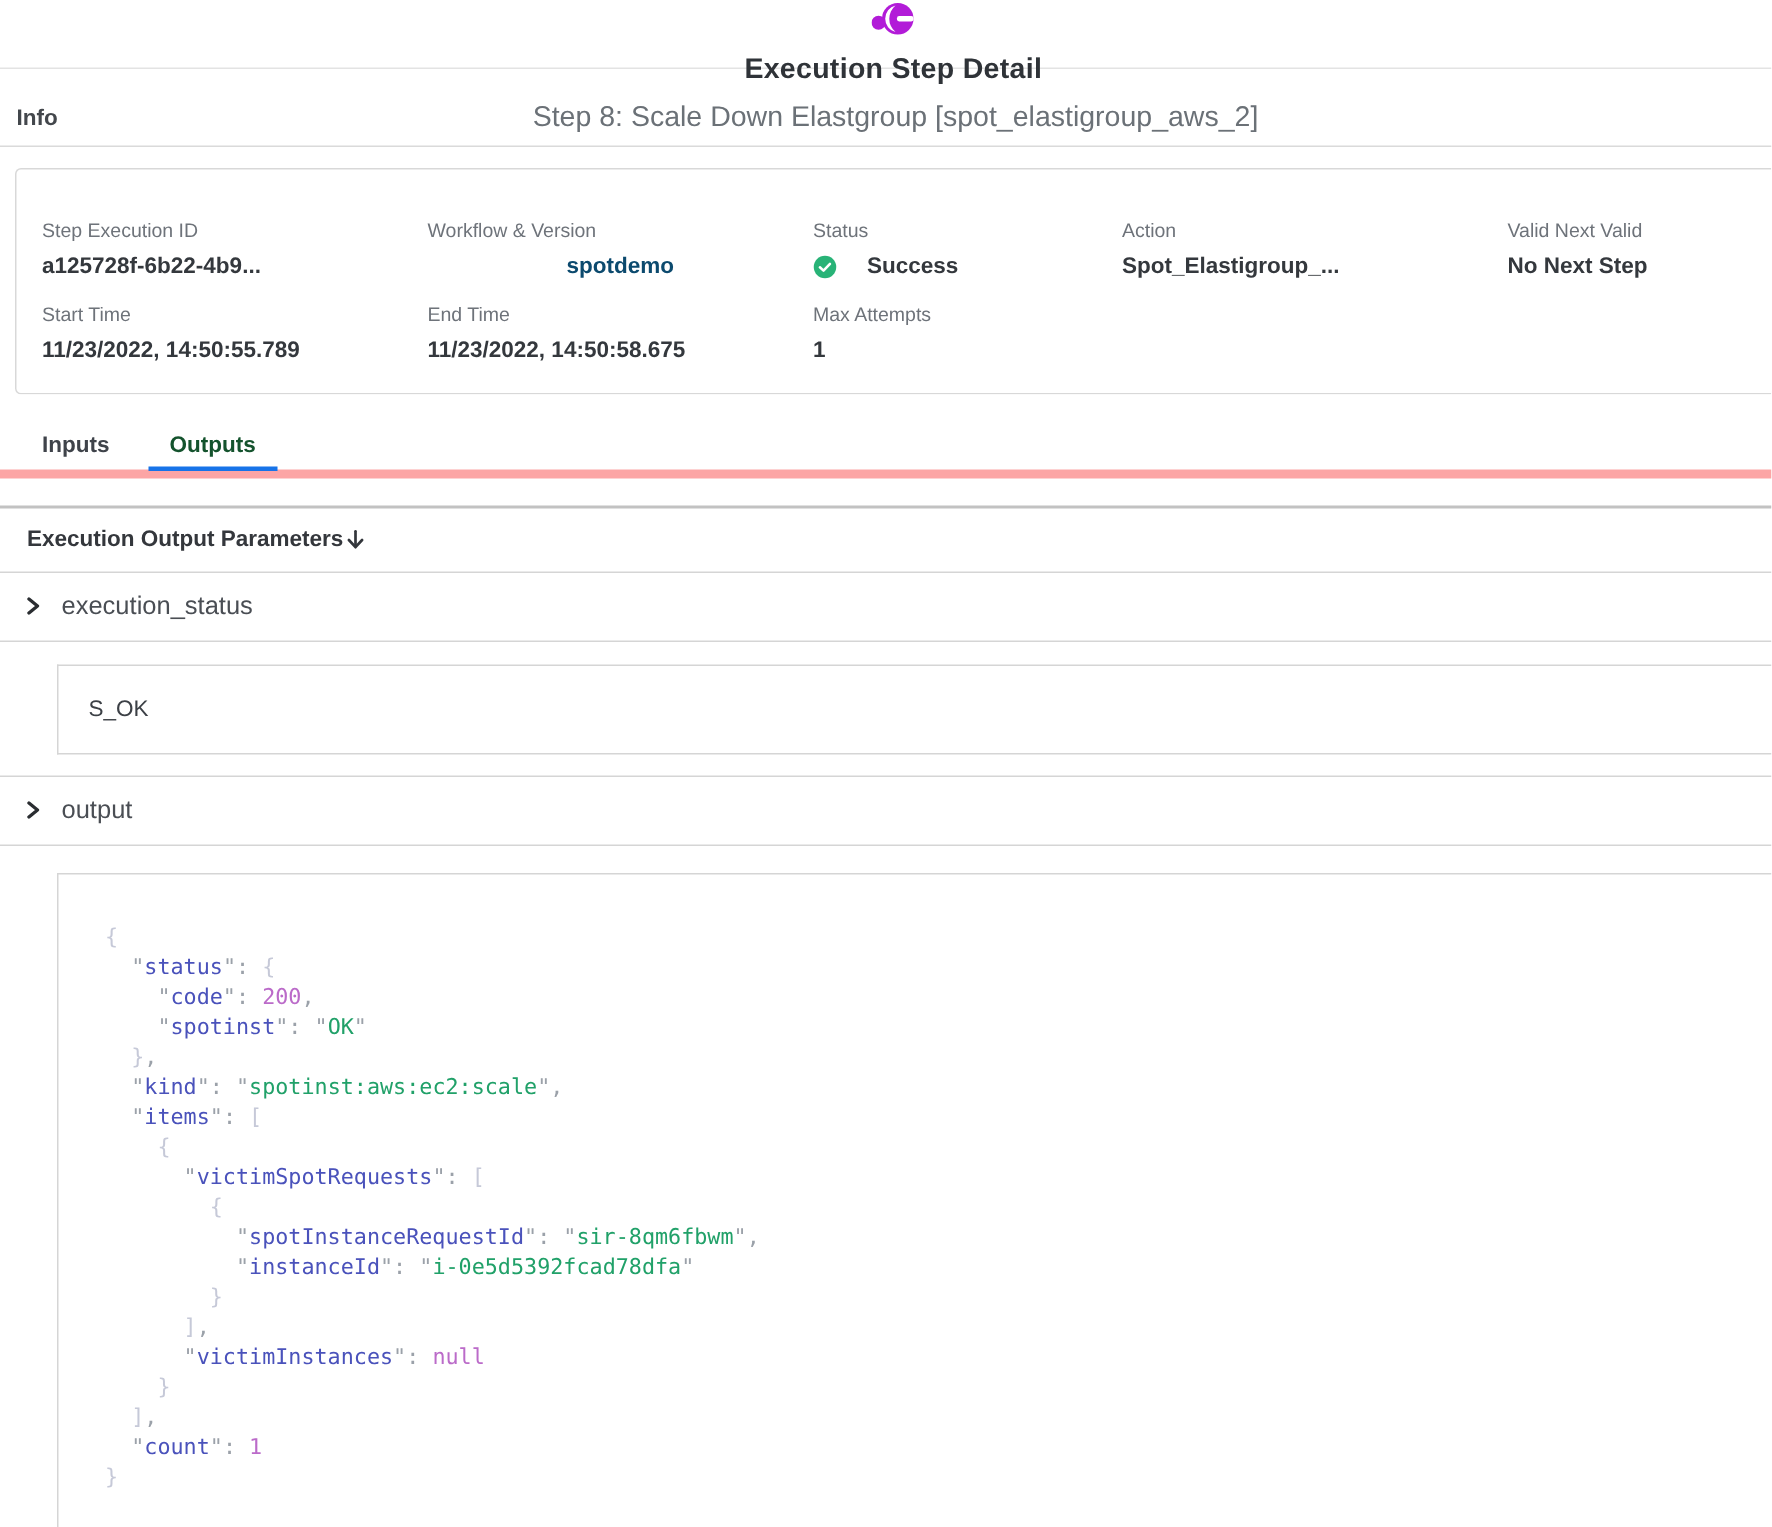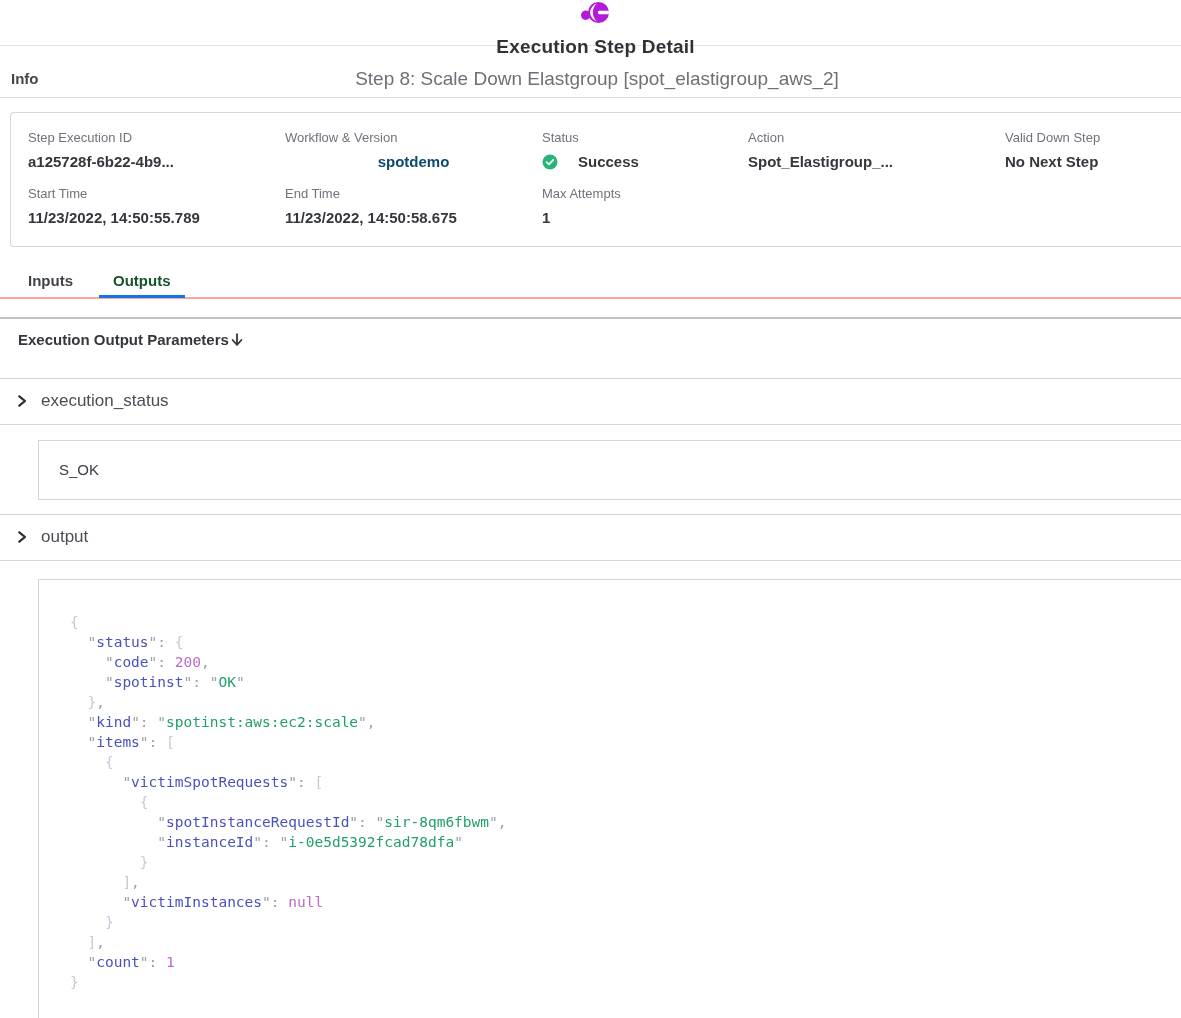--- a/index.html
+++ b/index.html
@@ -7,36 +7,36 @@
   body { height:1018px; overflow:hidden; }
 
   
   .hdr { display:flex; align-items:center; height:46px; padding-left:10px; border-bottom:1px solid #e3e3e3; gap:10px;flex-direction:column; }
   .hdr h1 { font-size:19px; font-weight:700; color:#2f3338; letter-spacing:.2px; }
   .hdr .sub { font-size:19px; font-weight:400; color:#6b7177; margin-left:3px; white-space:nowrap; }
   .logo { width:29px; height:26px; display:inline-flex; }
 
   
   .info-head { font-size:15px; font-weight:600; color:#43474c; padding:24px 0 10px 11px; border-bottom:1px solid #dadada; }
-  .card { margin:14px 0 0 10px; border:1px solid #d8d8d8; border-right:none; border-radius:4px 0 0 4px; padding:17px 0 20px 17px; }
+  .card { margin:14px 0 0 10px; border:1px solid #d8d8d8; border-right:none; border-radius:4px 0 0 4px; padding:33px 0 20px 17px; }
   .grid { display:grid; grid-template-columns:257px 257px 206px 257px 1fr; row-gap:16px; }
   .cell .lbl { font-size:13px; color:#6e737a; font-weight:400; margin-bottom:8px; }
   .cell .val { font-size:15px; color:#34383d; font-weight:600; }
   .cell .val.link { color:#0c4a6e; cursor:pointer;text-align:center; }
   .status-val { display:flex; align-items:center; gap:20px; }
 
   
-  .tabs { display:flex; margin-top:19px; padding-left:14px; border-bottom:2px solid #fca5a5; }
+  .tabs { display:flex; margin-top:19px; padding-left:14px; border-bottom:6px solid #fca5a5; }
   .tab { padding:6px 14px 9px; font-size:15px; font-weight:600; color:#3f434a; margin-bottom:-1px; cursor:pointer; }
   .tab + .tab { margin-left:12px; }
   .tab.active { color:#14532d; border-bottom:3px solid #1773e8; padding-bottom:6px; }
 
   .thick-line { margin-top:18px; border-top:2px solid #c2c2c2; }
 
-  .section-head { display:flex; align-items:center; padding:12px 0 30px 18px; border-bottom:1px solid #d5d5d5;text-align:right; }
+  .section-head { display:flex; align-items:center; padding:12px 0 13px 18px; border-bottom:1px solid #d5d5d5;text-align:right; }
   .section-head .t { font-size:15px; font-weight:700; color:#34373c; }
 
   .param-row { display:flex; align-items:center; gap:14px; padding:12px 0 13px 17px; border-bottom:1px solid #d5d5d5; cursor:pointer; }
   .param-row .name { font-size:17px; color:#4a4e54; }
 
   .hr { border-top:1px solid #d5d5d5; }
 
   .value-box { margin:15px 0 14px 38px; border:1px solid #d5d5d5; border-right:none; padding:20px 20px 21px; font-size:15px; color:#3c4046; }
 
   .json-box { margin:18px 0 0 38px; border:1px solid #d5d5d5; border-right:none; padding:32px 24px 38px 31px; min-height:447px; }
@@ -87,21 +87,21 @@
           </svg>
         </span>
         <span>Success</span>
       </div>
     </div>
     <div class="cell">
       <div class="lbl">Action</div>
       <div class="val">Spot_Elastigroup_...</div>
     </div>
     <div class="cell">
-      <div class="lbl">Valid Down Step</div>
+      <div class="lbl">Valid Next Valid</div>
       <div class="val">No Next Step</div>
     </div>
 
     <div class="cell">
       <div class="lbl">Start Time</div>
       <div class="val">11/23/2022, 14:50:55.789</div>
     </div>
     <div class="cell">
       <div class="lbl">End Time</div>
       <div class="val">11/23/2022, 14:50:58.675</div>

